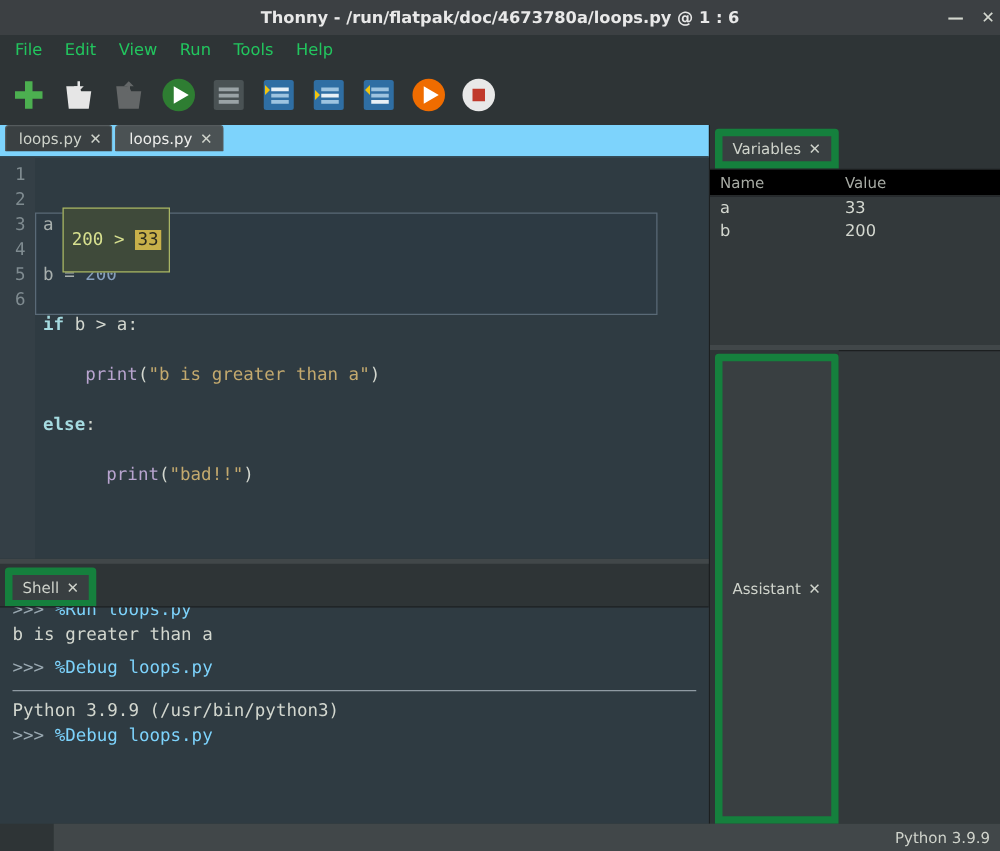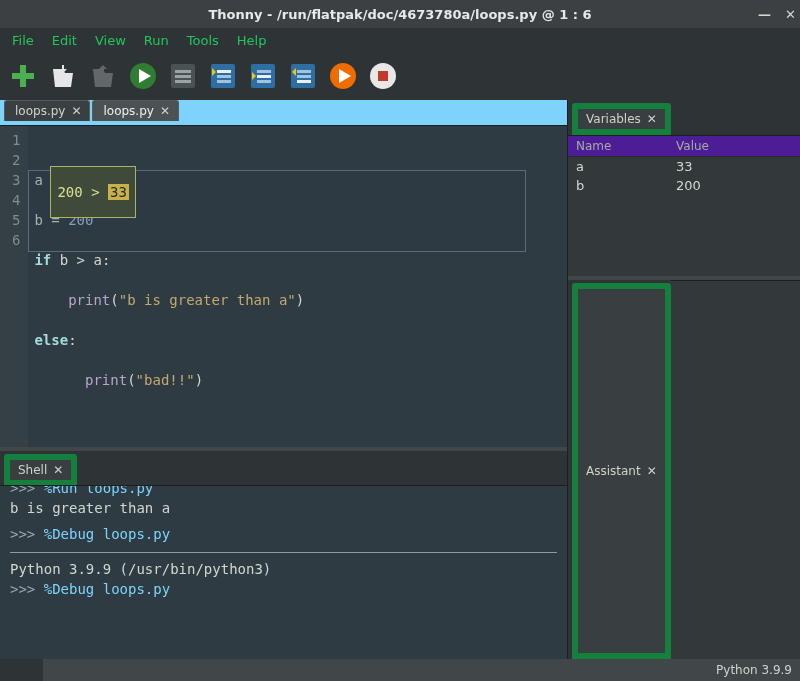--- a/index.html
+++ b/index.html
@@ -227,21 +227,21 @@
     border-top: 1px solid #1c1f20;
     font-size: 13px;
   }
   .assist-body {
     flex: 1;
     background: #33393b;
     border-top: 1px solid #1c1f20;
   }
   .vars-header {
     display: flex;
-    background: #4c1d95;
+    background: #000000;
     color: #a7aba4;
     font-size: 12px;
     padding: 3px 8px;
     border-bottom: 1px solid #272b2c;
   }
   .vars-header .col1 { width: 100px; }
   .vars-row {
     display: flex;
     padding: 2px 8px;
     color: #d3d7cf;

